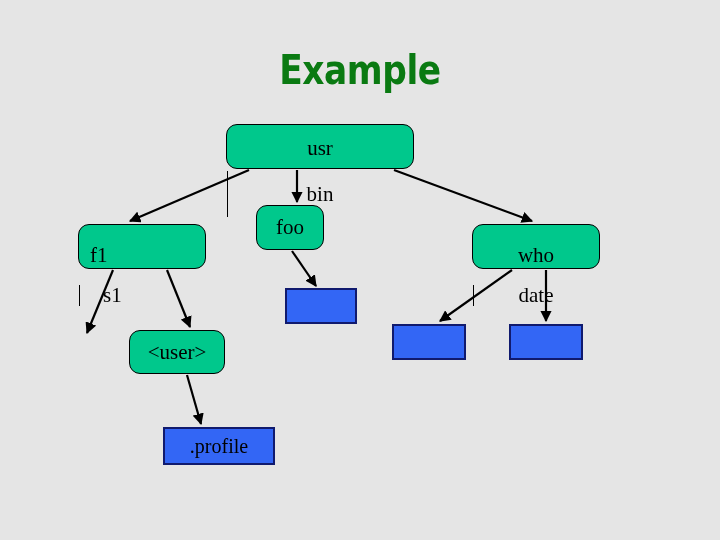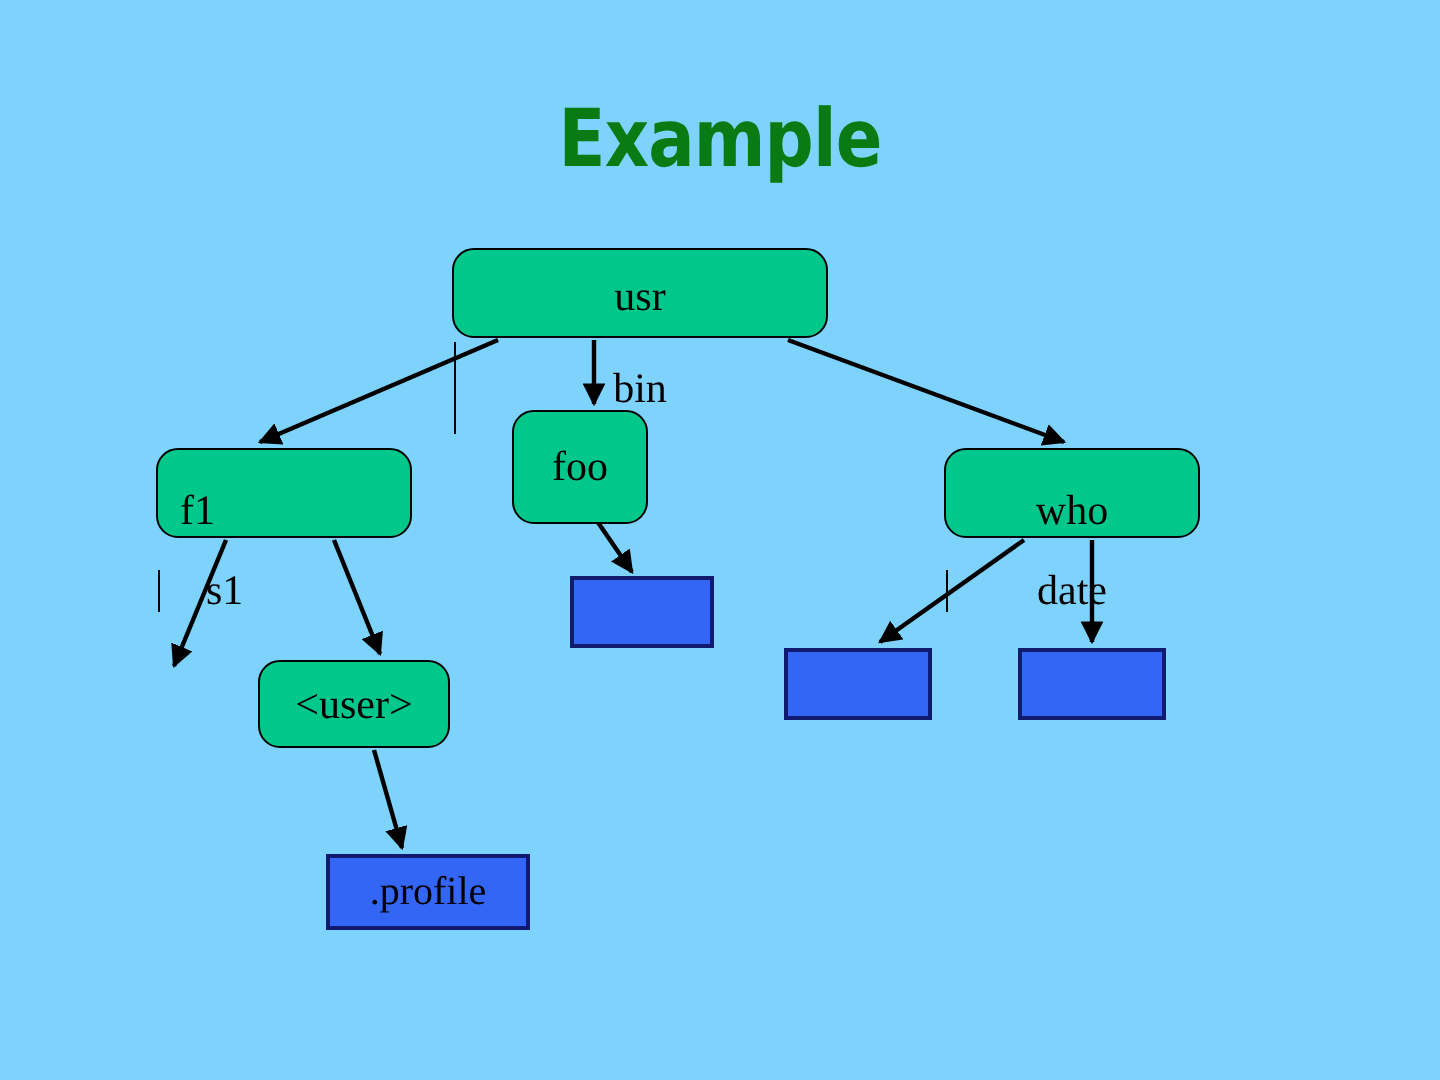--- a/index.html
+++ b/index.html
@@ -4,21 +4,21 @@
 <style>
   html, body {
     margin: 0;
     padding: 0;
     background: #ffffff;
   }
   #slide {
     position: relative;
     width: 720px;
     height: 540px;
-    background: #7dd3fc;
+    background: #e5e5e5;
     overflow: hidden;
     font-family: "Liberation Serif", "DejaVu Serif", serif;
   }
 
   
   #title {
     position: absolute;
     left: 0;
     top: 47px;
     width: 720px;
@@ -89,29 +89,29 @@
   #node-root      { left: 226px; top: 124px; width: 188px; height: 45px; }
   #node-root .c0  { flex: 0 0 46px; }
   #node-root .c1  { flex: 0 0 50px; }
   #node-root .c2  { flex: 0 0 44px; }
   #node-root .c3  { flex: 0 0 46px; }
 
   #node-f1s1      { left: 78px;  top: 224px; width: 128px; height: 45px; text-align: center; }
   #node-f1s1 .c0  { flex: 0 0 60px; justify-content: flex-start; padding-left: 11px; }
   #node-f1s1 .c1  { flex: 1 1 auto; justify-content: flex-start; padding-left: 24px; }
 
-  #node-foo       { left: 256px; top: 205px; width: 68px; height: 57px; }
+  #node-foo       { left: 256px; top: 205px; width: 68px; height: 45px; }
 
   #node-whodate   { left: 472px; top: 224px; width: 128px; height: 45px; }
   #node-whodate .c0 { flex: 0 0 60px; }
   #node-whodate .c1 { flex: 1 1 auto; }
 
   #node-user      { left: 129px; top: 330px; width: 96px; height: 44px; }
 
-  #node-profile   { left: 163px; top: 427px; width: 102px; height: 38px; }
+  #node-profile   { left: 163px; top: 427px; width: 112px; height: 38px; }
   #node-profile .c0 { font-size: 20px; }
 
   #node-blue-foo   { left: 285px; top: 288px; width: 72px; height: 36px; }
   #node-blue-who   { left: 392px; top: 324px; width: 74px; height: 36px; }
   #node-blue-date  { left: 509px; top: 324px; width: 74px; height: 36px; }
 </style>
 </head>
 <body>
 
 <div id="slide">

